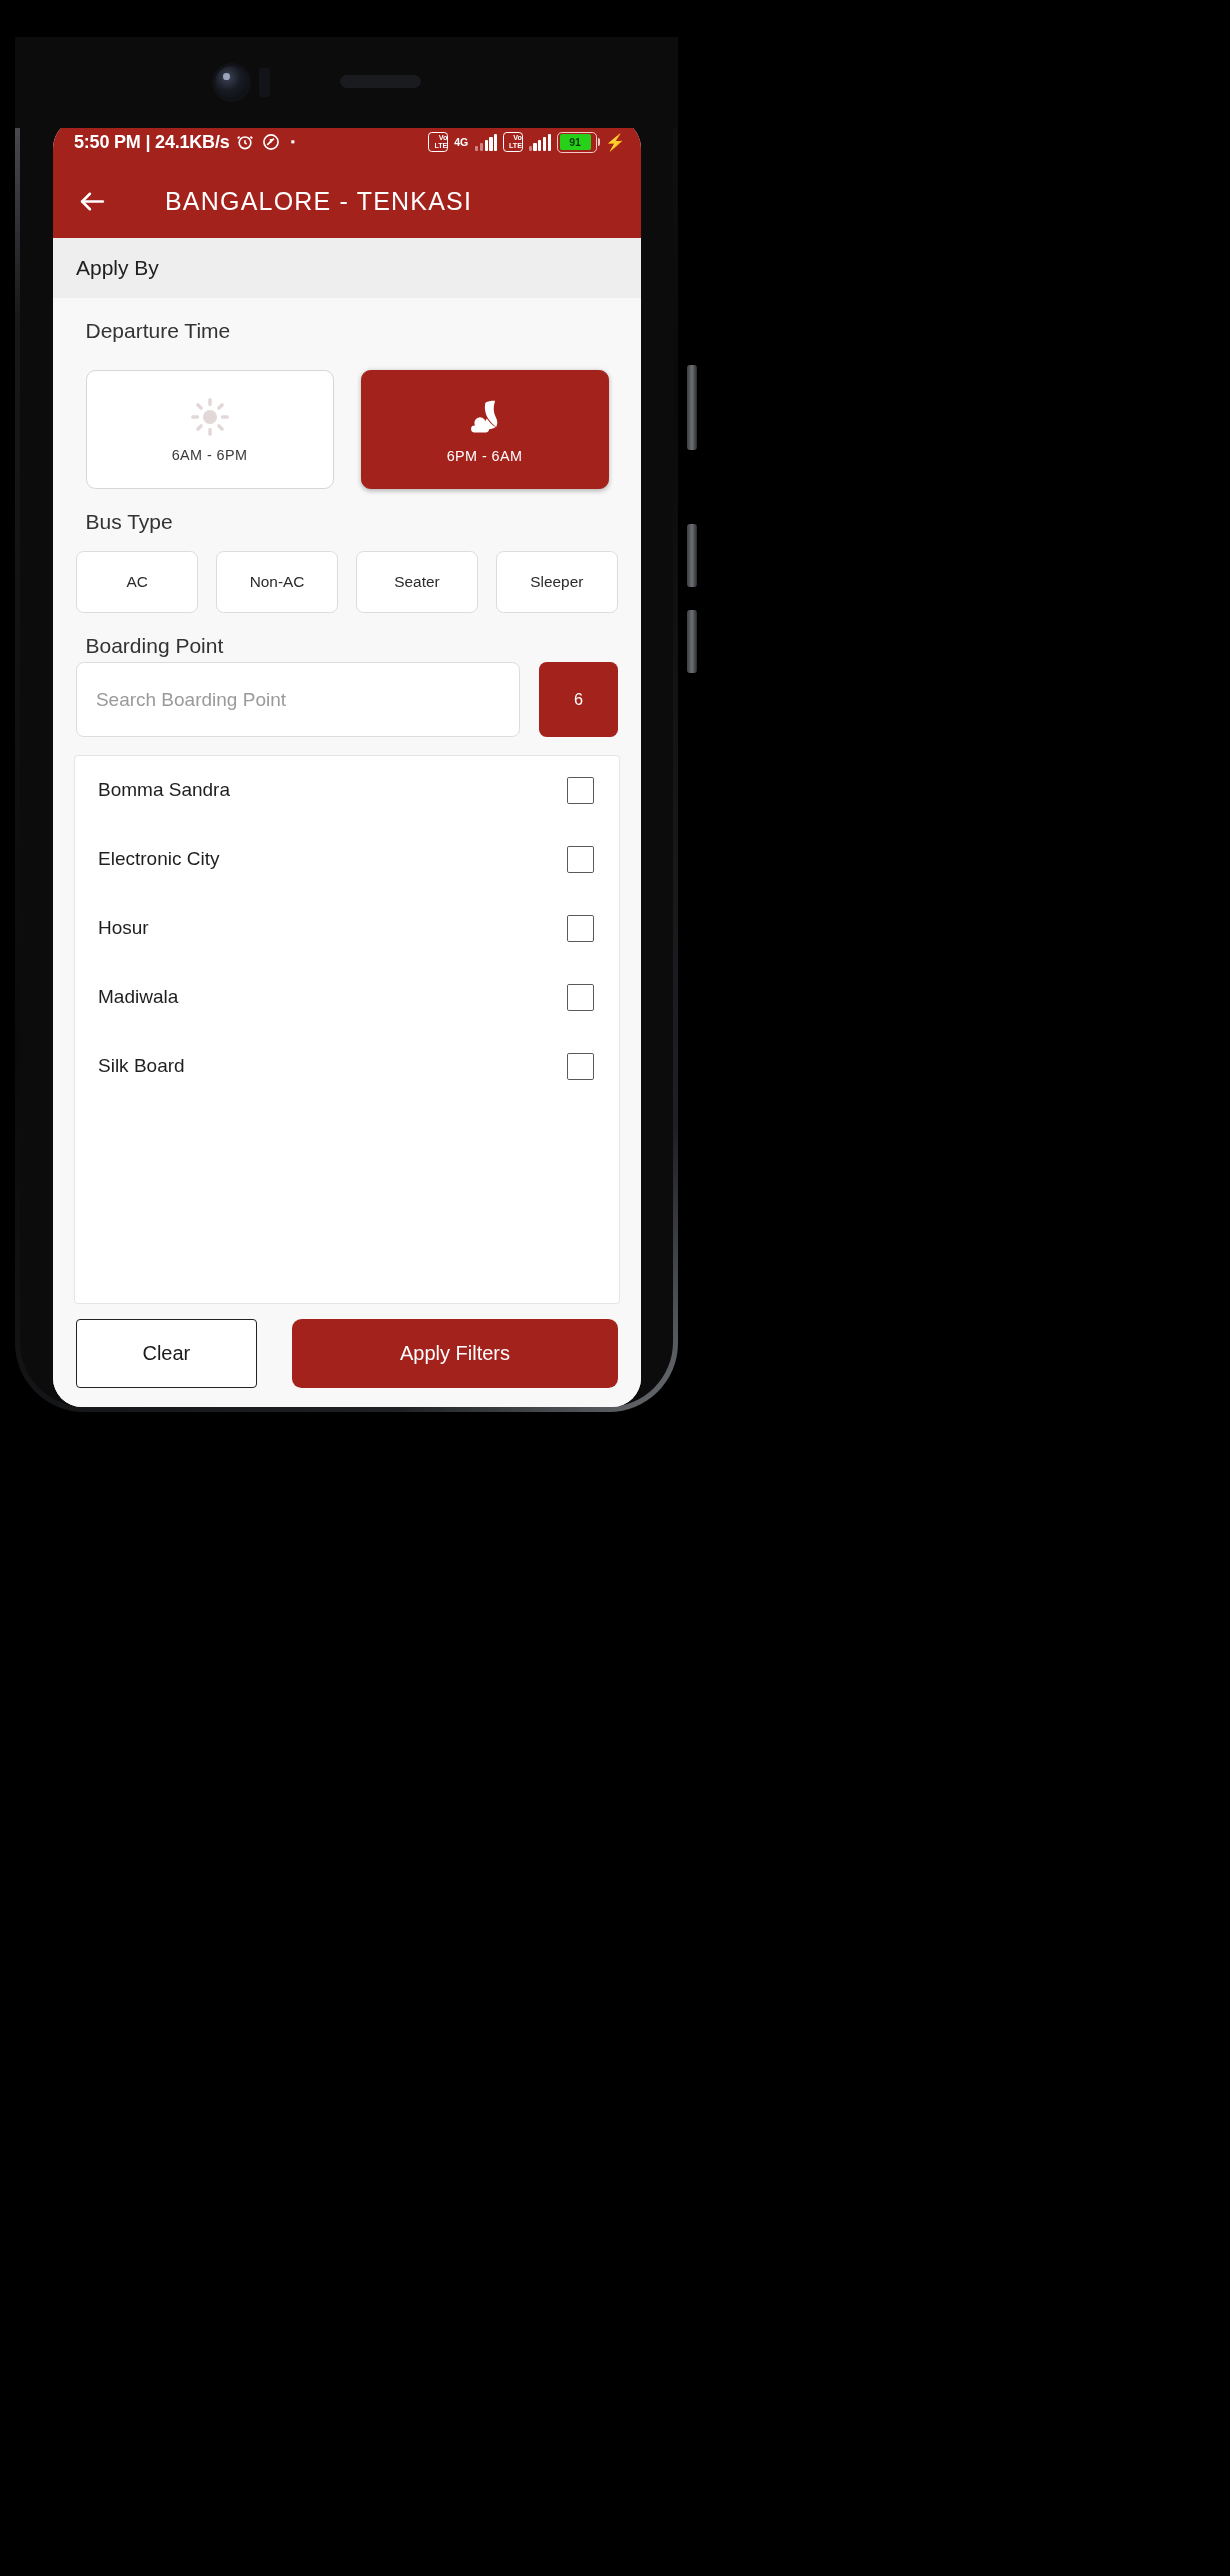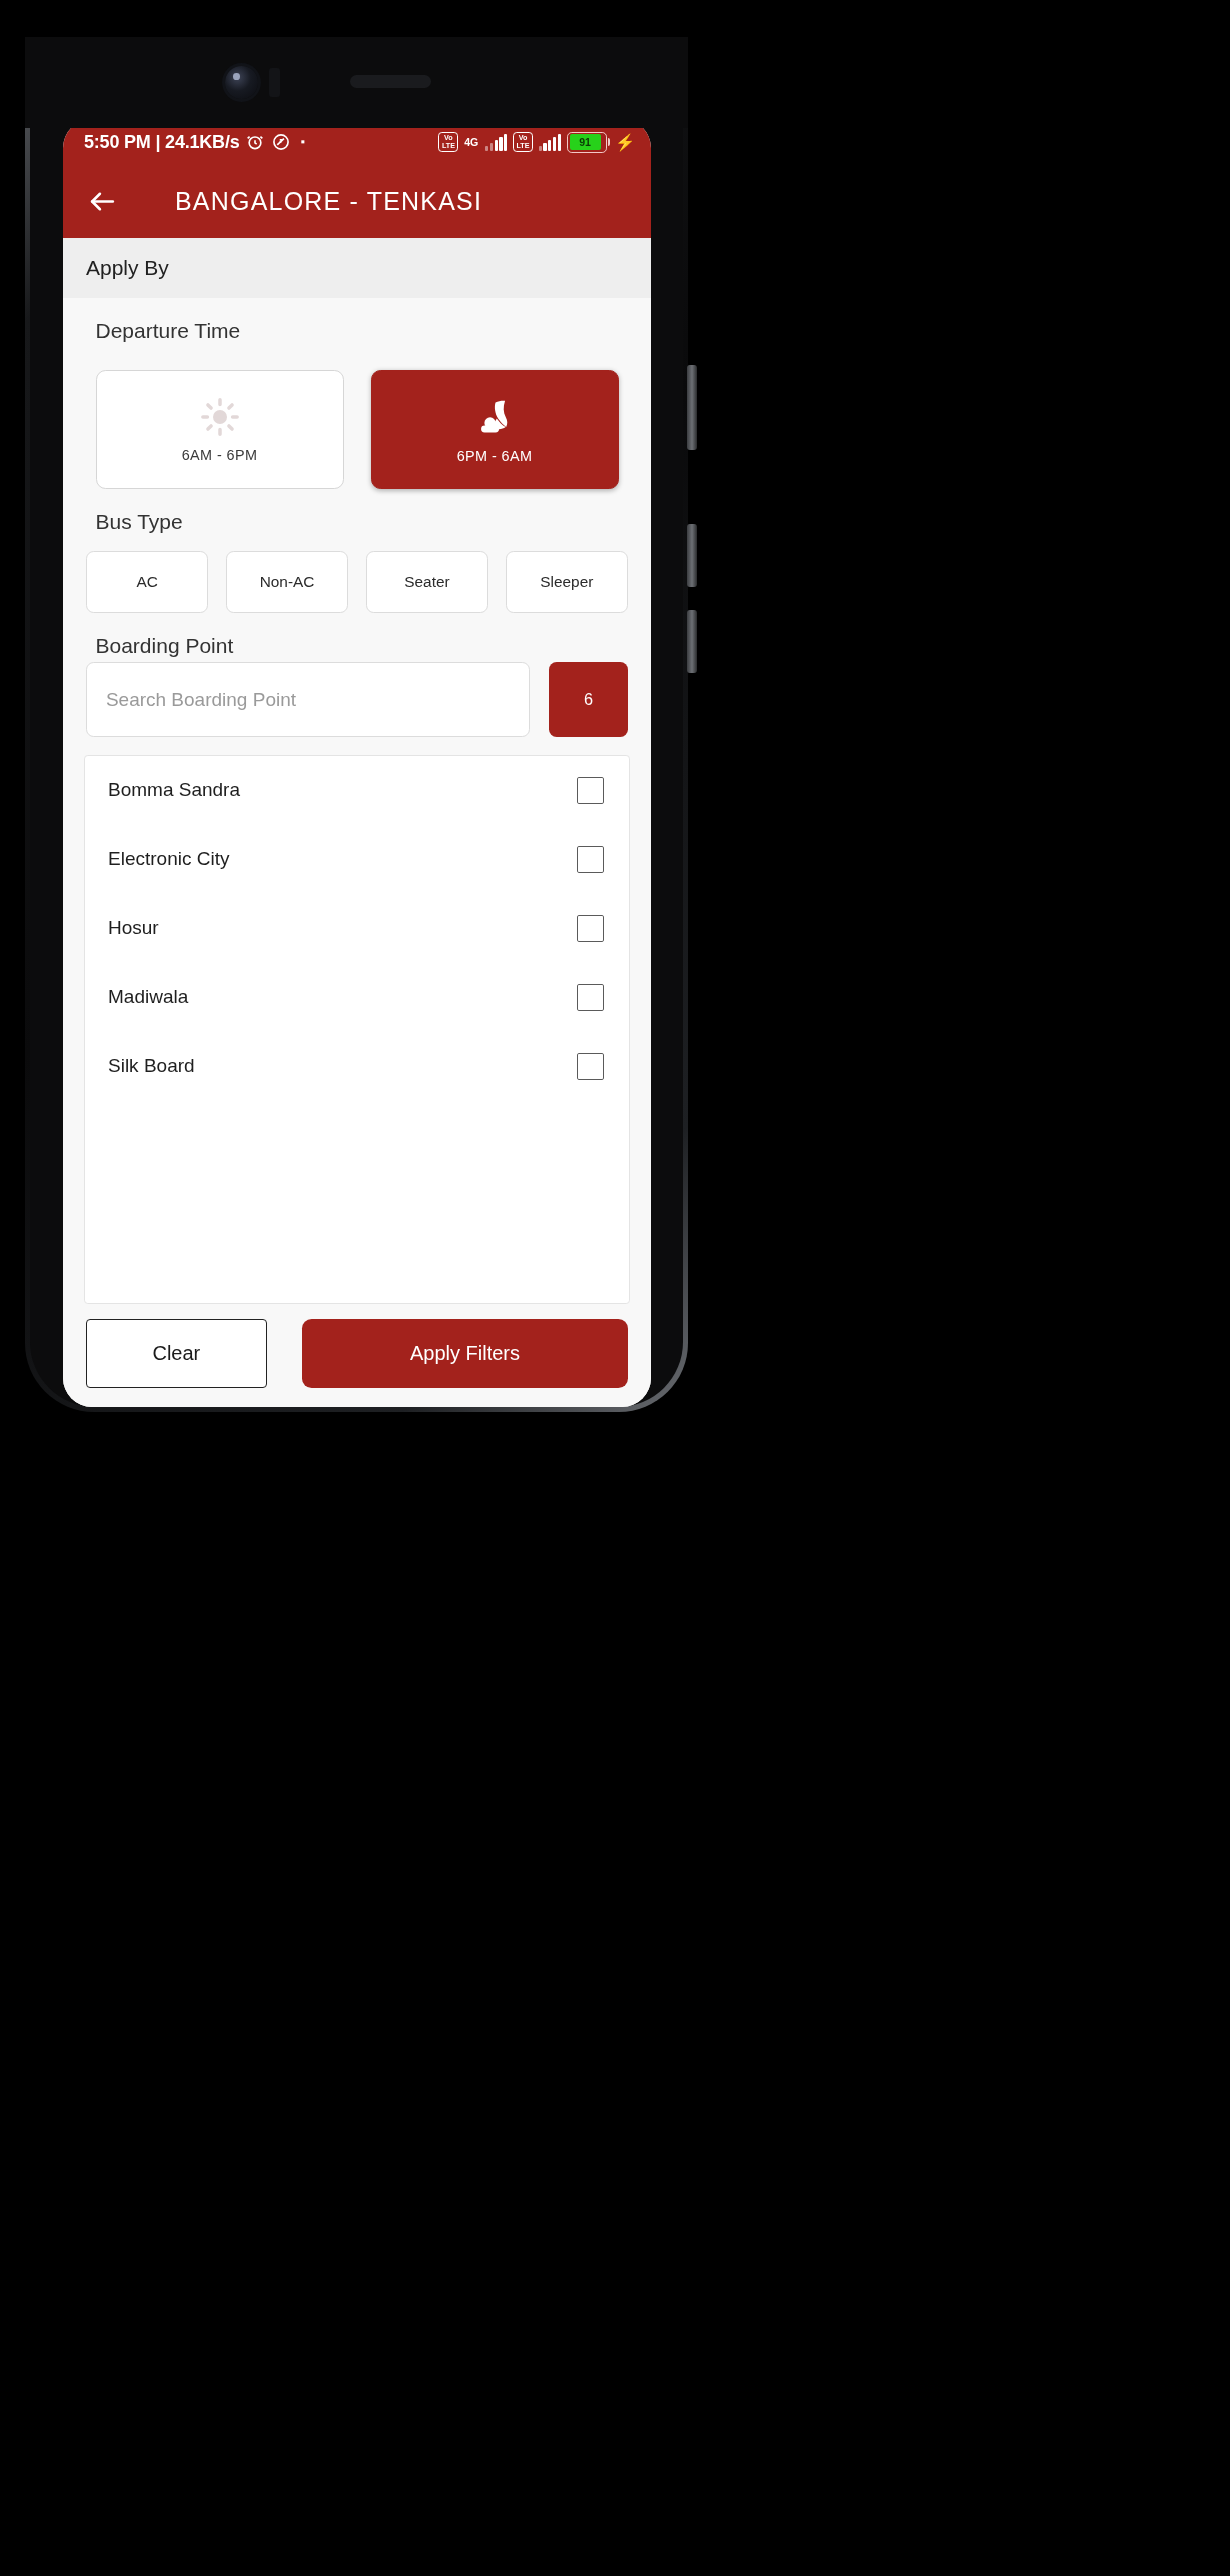--- a/index.html
+++ b/index.html
@@ -8,21 +8,21 @@
     width: 1230px;
     height: 2576px;
     background: #000000;
     font-family: "Liberation Sans", sans-serif;
     overflow: hidden;
   }
 
   
   #device-frame {
     position: absolute;
-    left: 25px;
+    left: 15px;
     top: 37px;
     width: 663px;
     height: 1375px;
     border-radius: 69px;
     background: linear-gradient(135deg, #5e6166 0%, #17181a 14%, #0a0a0b 50%, #1e2023 86%, #6a6d72 100%);
     padding: 4.8px;
     box-shadow: 0 0 0 1px #000, 0 17.3px 58px rgba(0,0,0,0.9);
   }
   #device-inner-bezel {
     position: absolute;
@@ -122,21 +122,21 @@
     align-items: center;
     gap: 5.8px;
   }
   .si { display: flex; align-items: center; }
   .volte-box {
     border: 1.5px solid #ffffff;
     border-radius: 3.8px;
     width: 20px; height: 20px;
     display: flex;
     flex-direction: column;
-    align-items: center;
+    align-items: flex-end;
     justify-content: center;
     line-height: 7.7px;
     color: #fff;
     font-size: 7.2px;
     font-weight: bold;
   }
   .bars { display: flex; align-items: flex-end; gap: 1.4px; height: 17.3px; }
   .bars i { display: block; width: 3.3px; background: #fff; border-radius: 1px; }
   .bars i.dim { opacity: 0.45; }
   .net-label { color:#fff; font-size: 10.6px; font-weight: bold; margin-right:1px; }

